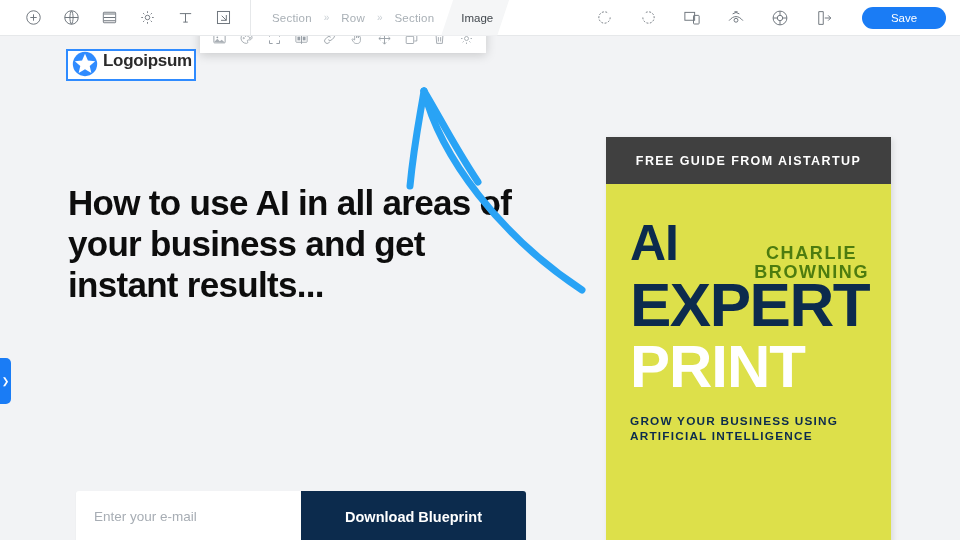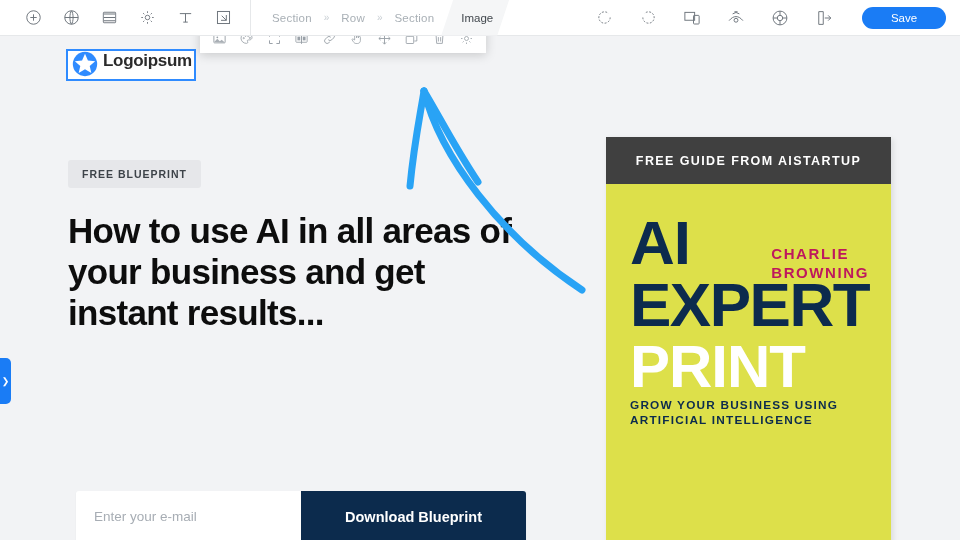--- a/index.html
+++ b/index.html
@@ -144,38 +144,38 @@
   }
   .cover-band {
     height: 47px; background: #404040;
     display: flex; align-items: center; justify-content: center;
   }
   .cover-band-text {
     color: #fff; font-size: 12.5px; font-weight: bold; letter-spacing: 1.4px;
   }
   .cover-body { position: relative; padding: 30px 24px 0 24px; }
   .cover-ai {
-    font-size: 62px; line-height: 58px; font-weight: bold;
+    font-size: 50px; line-height: 58px; font-weight: bold;
     color: #0c2b4d; letter-spacing: -1px;
   }
   .cover-author {
     position: absolute; right: 22px; top: 60px;
-    text-align: left; color: #be185d;
-    font-size: 15px; font-weight: bold; letter-spacing: 1.6px; line-height: 19px;
+    text-align: center; color: #4d7c0f;
+    font-size: 18px; font-weight: bold; letter-spacing: 1.6px; line-height: 19px;
   }
   .cover-expert {
     font-size: 62px; line-height: 62px; font-weight: bold;
     color: #0c2b4d; letter-spacing: -1.5px; margin-top: 2px;
   }
   .cover-blue, .cover-print {
     font-size: 60px; line-height: 62px; font-weight: bold;
     color: #ffffff; letter-spacing: -1px;
   }
   .cover-tag {
-    color: #0c2b4d;
+    margin-top: 16px; color: #0c2b4d;
     font-size: 11.8px; font-weight: bold; letter-spacing: 1.2px; line-height: 15px;
   }
 
   
   .panel {
     position: absolute; left: 200px; top: 6px;
     width: 286px;
     background: #fff;
     box-shadow: 0 2px 10px rgba(0,0,0,.18);
     z-index: 30;
@@ -325,21 +325,20 @@
 
     <div class="logo-wrap">
       <svg class="logo-mark" viewBox="0 0 32 32">
         <circle cx="16" cy="16" r="15" fill="#2f8bff"></circle>
         <path d="M16 3.5l3.6 8.2 8.9.8-6.7 5.9 2 8.7L16 22.5 8.2 27.1l2-8.7L3.5 12.5l8.9-.8z" fill="#ffffff"></path>
       </svg>
       <span class="logo-text">Logoipsum</span>
     </div>
 
     <div class="hero">
-      <span class="pill">FREE BLUEPRINT</span>
       <h1 class="headline">How to use AI in all areas of your business and get instant results...</h1>
     </div>
 
     <div class="form-row">
       <input class="email-input" type="text" placeholder="Enter your e-mail" style="">
       <button class="cta-btn">Download Blueprint</button>
     </div>
 
     <div class="cover">
       <div class="cover-band">

